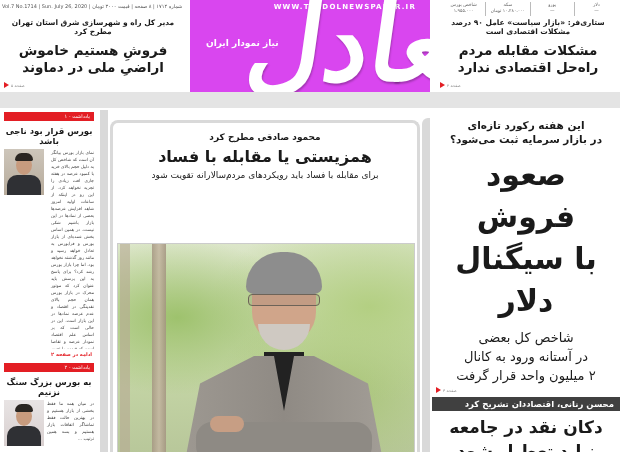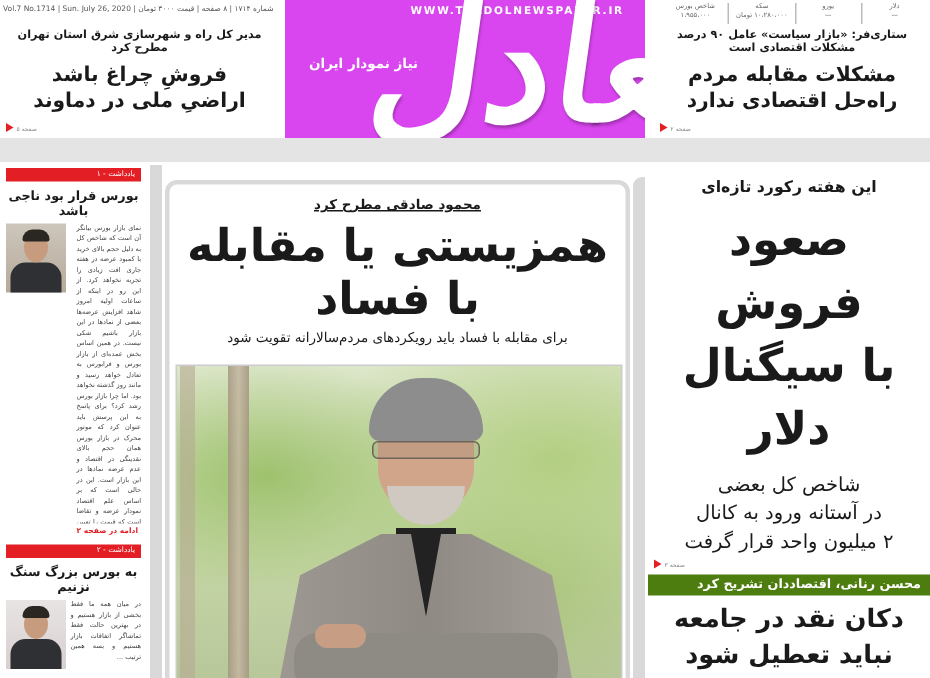--- a/index.html
+++ b/index.html
@@ -37,22 +37,22 @@
   .col-title { font-size:8.5px; font-weight:bold; text-align:center; margin:5px 3px 3px; }
   .col-body { font-size:4.4px; line-height:7px; color:#444; padding:0 4px; text-align:justify; }
   .author-photo { float:left; width:40px; height:46px; margin:0 3px 2px 4px; background:linear-gradient(180deg,#cdc6bb 0%,#b6aa9a 100%); position:relative; overflow:hidden; }
   .author-photo .head { position:absolute; left:12px; top:6px; width:16px; height:20px; border-radius:50%; background:#c79b7e; }
   .author-photo .hair { position:absolute; left:11px; top:4px; width:18px; height:8px; border-radius:9px 9px 2px 2px; background:#2a2622; }
   .author-photo .suit { position:absolute; left:3px; top:26px; width:34px; height:24px; border-radius:10px 10px 0 0; background:#2f3034; }
   .more-link { font-size:5px; color:#e31e24; font-weight:bold; padding:2px 6px; }
 
   
   .center-box { position:absolute; left:110px; top:120px; width:310px; height:332px; border:3px solid #d9d9d9; border-bottom:none; border-radius:8px 8px 0 0; background:#fff; direction:rtl; text-align:center; }
-  .center-box .kicker { font-size:9px; font-weight:bold; margin-top:9px;text-decoration:underline; }
-  .center-box .headline { font-size:30px; font-weight:bold; margin-top:5px; letter-spacing:-0.5px; }
+  .center-box .kicker { font-size:9px; font-weight:bold; margin-top:9px; }
+  .center-box .headline { font-size:16px; font-weight:bold; margin-top:5px; letter-spacing:-0.5px; }
   .center-box .sub { font-size:9px; font-weight:normal; margin-top:4px; }
   .photo { position:absolute; left:4px; top:120px; width:298px; height:212px; border:1px solid #ccc; overflow:hidden;
     background:
       radial-gradient(ellipse at 20% 35%, #9ec26d 0%, transparent 40%),
       radial-gradient(ellipse at 85% 30%, #b3cf82 0%, transparent 45%),
       radial-gradient(ellipse at 75% 70%, #a8c378 0%, transparent 40%),
       linear-gradient(180deg, #dce6c9 0%, #c5d6a6 60%, #b8c79a 100%); }
   .photo .trunk1 { position:absolute; left:34px; top:0; width:14px; height:100%; background:linear-gradient(90deg,#a59682,#c4b6a1,#a39380); opacity:.85; }
   .photo .trunk2 { position:absolute; left:2px; top:0; width:10px; height:100%; background:#b5a892; opacity:.6; }
   .photo .man-hair { position:absolute; left:128px; top:8px; width:76px; height:42px; border-radius:38px 38px 8px 8px; background:#8d8d8d; }
@@ -64,21 +64,21 @@
       clip-path: polygon(0 100%, 8% 25%, 35% 0, 45% 0, 50% 50%, 55% 0, 65% 0, 92% 25%, 100% 100%); }
   .photo .arms { position:absolute; left:78px; top:178px; width:176px; height:40px; border-radius:16px; background:#8e8a84; }
   .photo .hand { position:absolute; left:92px; top:172px; width:34px; height:16px; border-radius:8px; background:#c79e84; }
 
   
   .right-sep { position:absolute; left:422px; top:118px; width:8px; height:334px; background:#d9d9d9; border-radius:6px 0 0 0; }
   .right-col { position:absolute; left:432px; top:112px; width:188px; height:340px; direction:rtl; text-align:center; }
   .right-col .kicker { font-size:10.5px; font-weight:bold; line-height:14px; margin-top:6px; }
   .right-col .headline { font-size:30px; font-weight:bold; line-height:42px; margin-top:8px; letter-spacing:-1px; }
   .right-col .sub { font-size:13px; line-height:19px; margin-top:6px; }
-  .red-bar { background:#4d7c0f; color:#fff; font-size:8.5px; font-weight:bold; padding:2px 6px; text-align:right; }
+  .red-bar { background:#404040; color:#fff; font-size:8.5px; font-weight:bold; padding:2px 6px; text-align:right; }
   .right-col .headline2 { font-size:17px; font-weight:bold; line-height:24px; margin-top:4px; }
 </style>
 </head>
 <body>
 
 <div class="topbar-left">Vol.7 No.1714 | Sun. July 26, 2020 | یکشنبه ۵ مرداد ۱۳۹۹ | ۵ ذی‌الحجه ۱۴۴۱ | سال هفتم | شماره ۱۷۱۴ | ۸ صفحه | قیمت ۳۰۰۰ تومان</div>
 <div class="topbar-right">
   <div class="cell">
       <div>دلار</div>
       <div>—</div>
@@ -93,21 +93,21 @@
     </div>
   <div class="cell">
       <div>شاخص بورس</div>
       <div>۱،۹۵۵،۰۰۰</div>
     </div>
 </div>
 
 <div class="teaser-left">
   <div class="kicker">مدیر کل راه و شهرسازی شرق استان تهران مطرح کرد</div>
   <div class="headline">
-    <div>فروشِ چراغ باشد</div>
+    <div>فروشِ هستیم خاموش</div>
     <div>اراضیِ ملی در دماوند</div>
   </div>
 </div>
 <div class="page-ref" style="left:4px;top:82px;">
   <span class="tri"></span>
   <span>صفحه ۵</span>
 </div>
 
 <div class="masthead">
   <div class="url">WWW.TAADOLNEWSPAPER.IR</div>
@@ -166,20 +166,21 @@
     <div class="beard"></div>
     <div class="man-hair" style="z-index:0;"></div>
     <div class="glasses"></div>
   </div>
 </div>
 
 <div class="right-sep"></div>
 <div class="right-col">
   <div class="kicker">
     <div>این هفته رکورد تازه‌ای</div>
+    <div>در بازار سرمایه ثبت می‌شود؟</div>
   </div>
   <div class="headline">
     <div>صعود فروش</div>
     <div>با سیگنال دلار</div>
   </div>
   <div class="sub">
     <div>شاخص کل بعضی</div>
     <div>در آستانه ورود به کانال</div>
     <div>۲ میلیون واحد قرار گرفت</div>
   </div>

